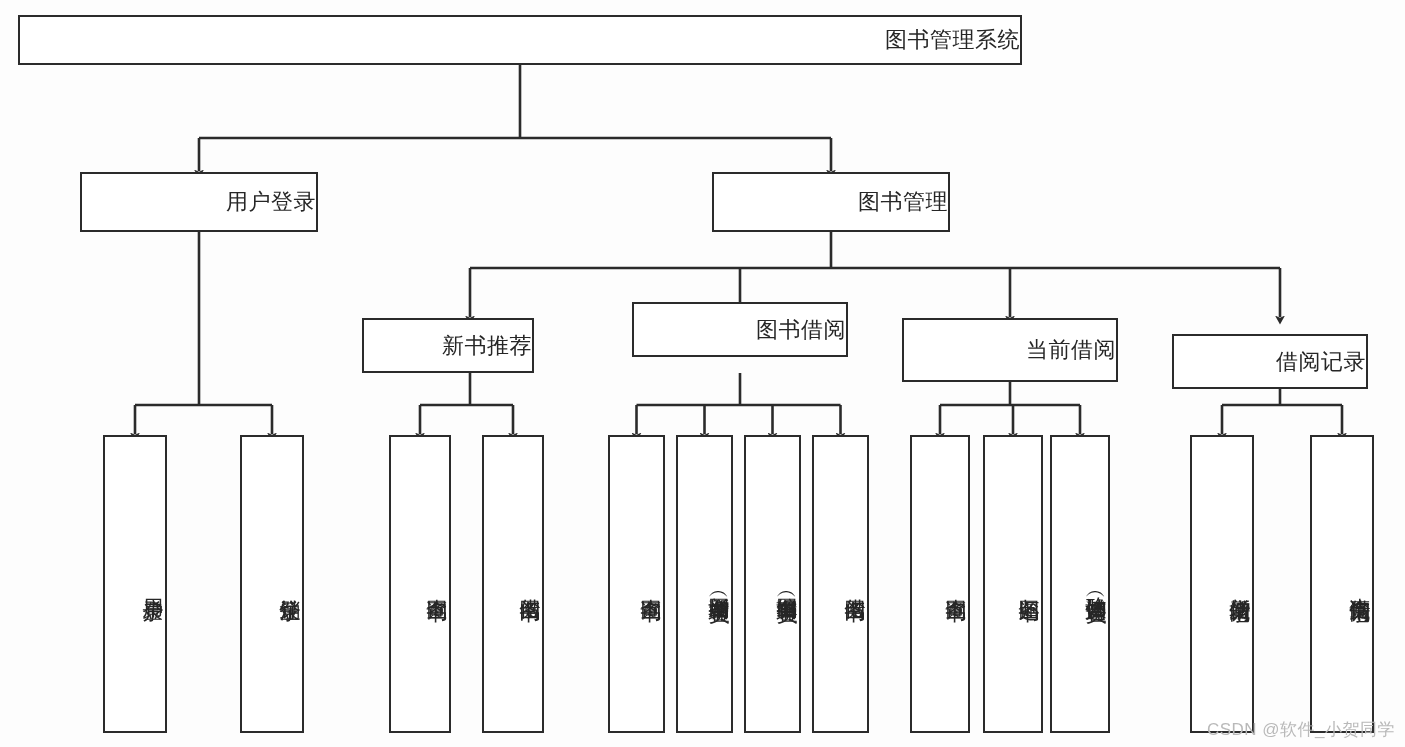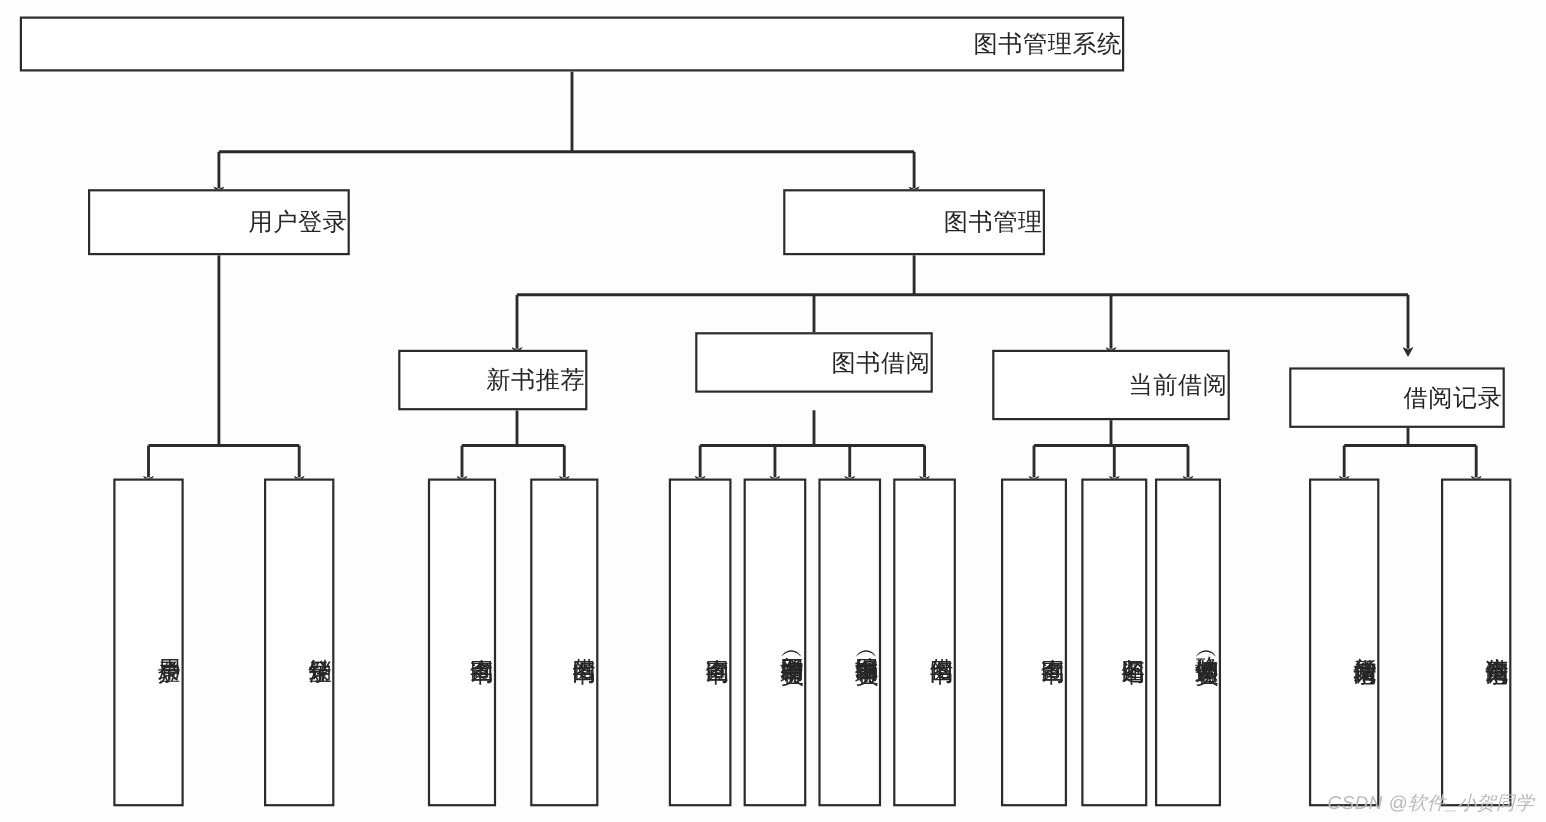--- a/index.html
+++ b/index.html
@@ -58,21 +58,20 @@
   }
   .watermark {
     position: absolute;
     right: 10px;
     bottom: 6px;
     font-size: 17px;
     color: #b9b9b9;
     letter-spacing: 0.5px;
     white-space: nowrap;
     user-select: none;
-    font-style: italic;
   }
 </style>
 </head>
 <body>
 
 <div id="diagram-root">
   <svg class="edges" id="edge-layer" viewBox="0 0 1405 747" xmlns="http://www.w3.org/2000/svg">
     <defs>
       <marker id="arrowhead" markerWidth="9" markerHeight="10" refX="1.5" refY="5" orient="auto" markerUnits="userSpaceOnUse">
         <path d="M0,0 L9,5 L0,10 L2.2,5 Z" fill="#2b2b2b"></path>

